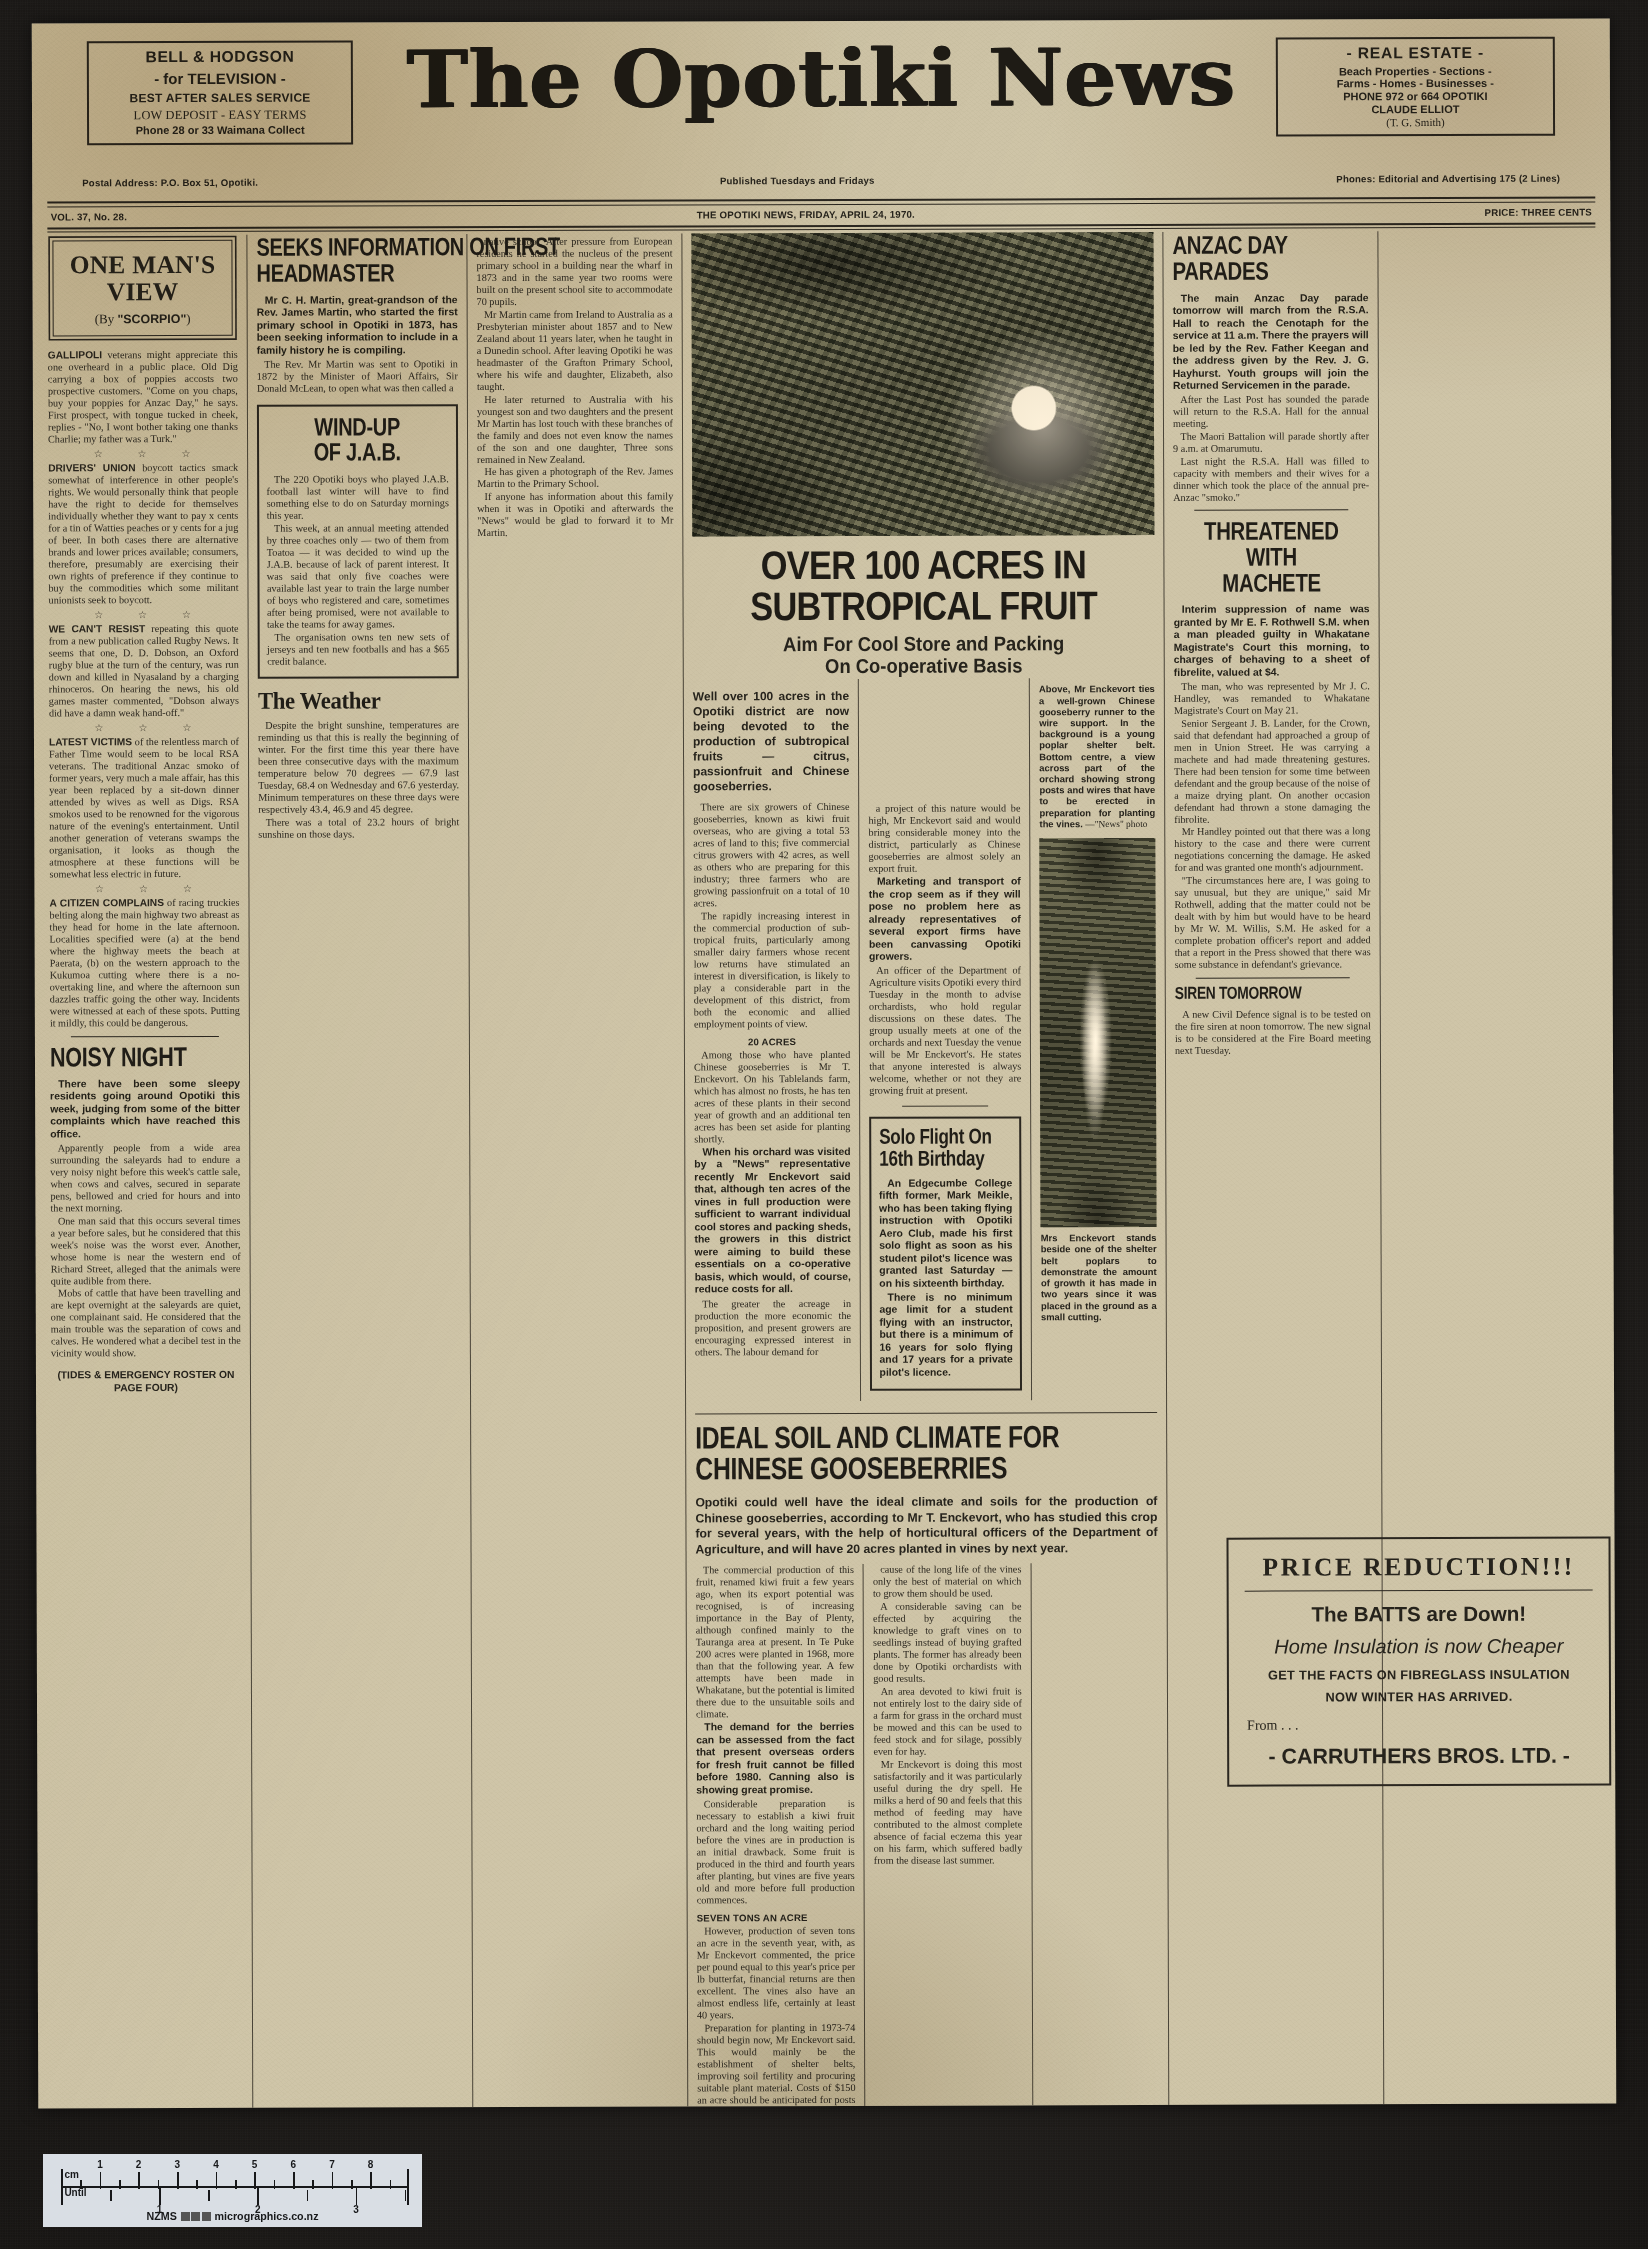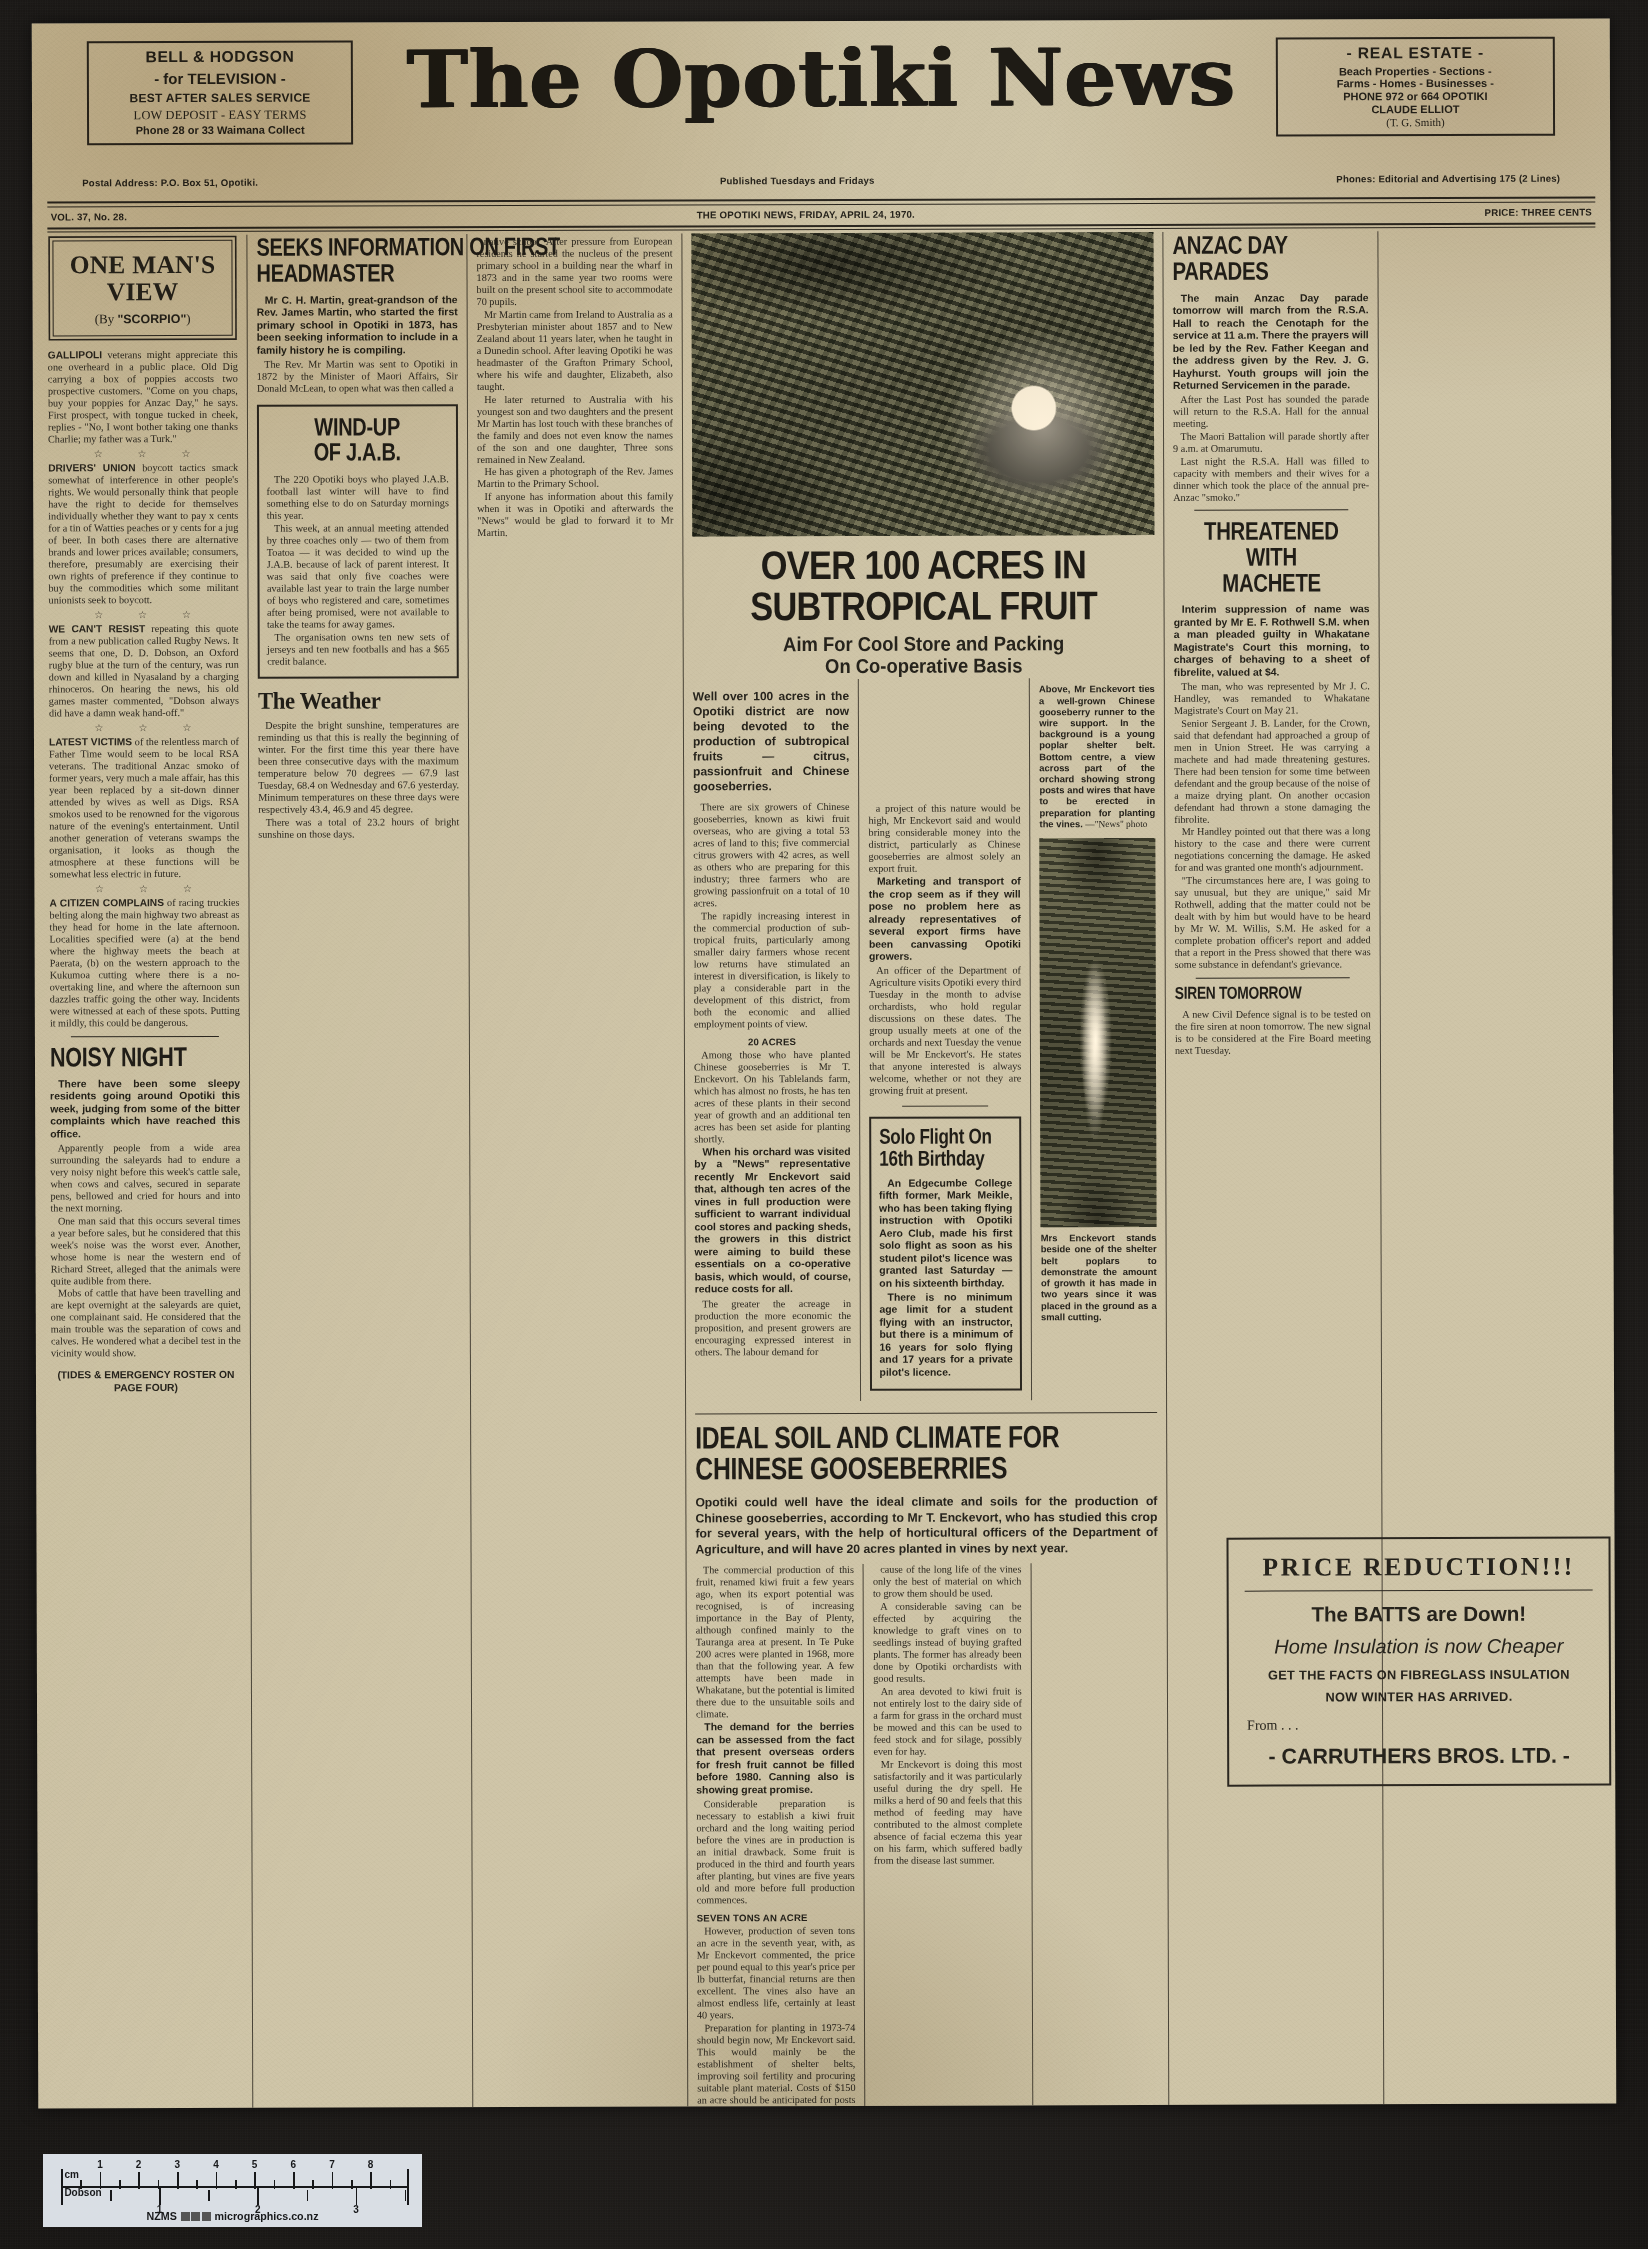--- a/index.html
+++ b/index.html
@@ -504,21 +504,21 @@
             <div class="b5">- CARRUTHERS BROS. LTD. -</div>
           </div>
         </div>
 
       </div>
     </div>
   </div>
 
   <div class="ruler">
     <div class="cmlab">cm</div>
-    <div class="inlab">Dobson</div>
+    <div class="inlab">Until</div>
     <div class="tickarea">
       <div class="axis"></div>
       <div class="end" style="left:0;top:0;height:36px;"></div>
       <div class="end" style="right:0;top:0;height:36px;"></div>
       <div id="cmticks">
           <div class="end" style="left: 11.1111%; top: 3.3px; height: 16.5px;"></div>
           <div class="end" style="left: 16.6667%; top: 10.7px; height: 9px;"></div>
           <div class="num" style="left: calc(11.1111% - 2.5px); top: -10px;">1</div>
           <div class="end" style="left: 22.2222%; top: 3.3px; height: 16.5px;"></div>
           <div class="end" style="left: 27.7778%; top: 10.7px; height: 9px;"></div>

